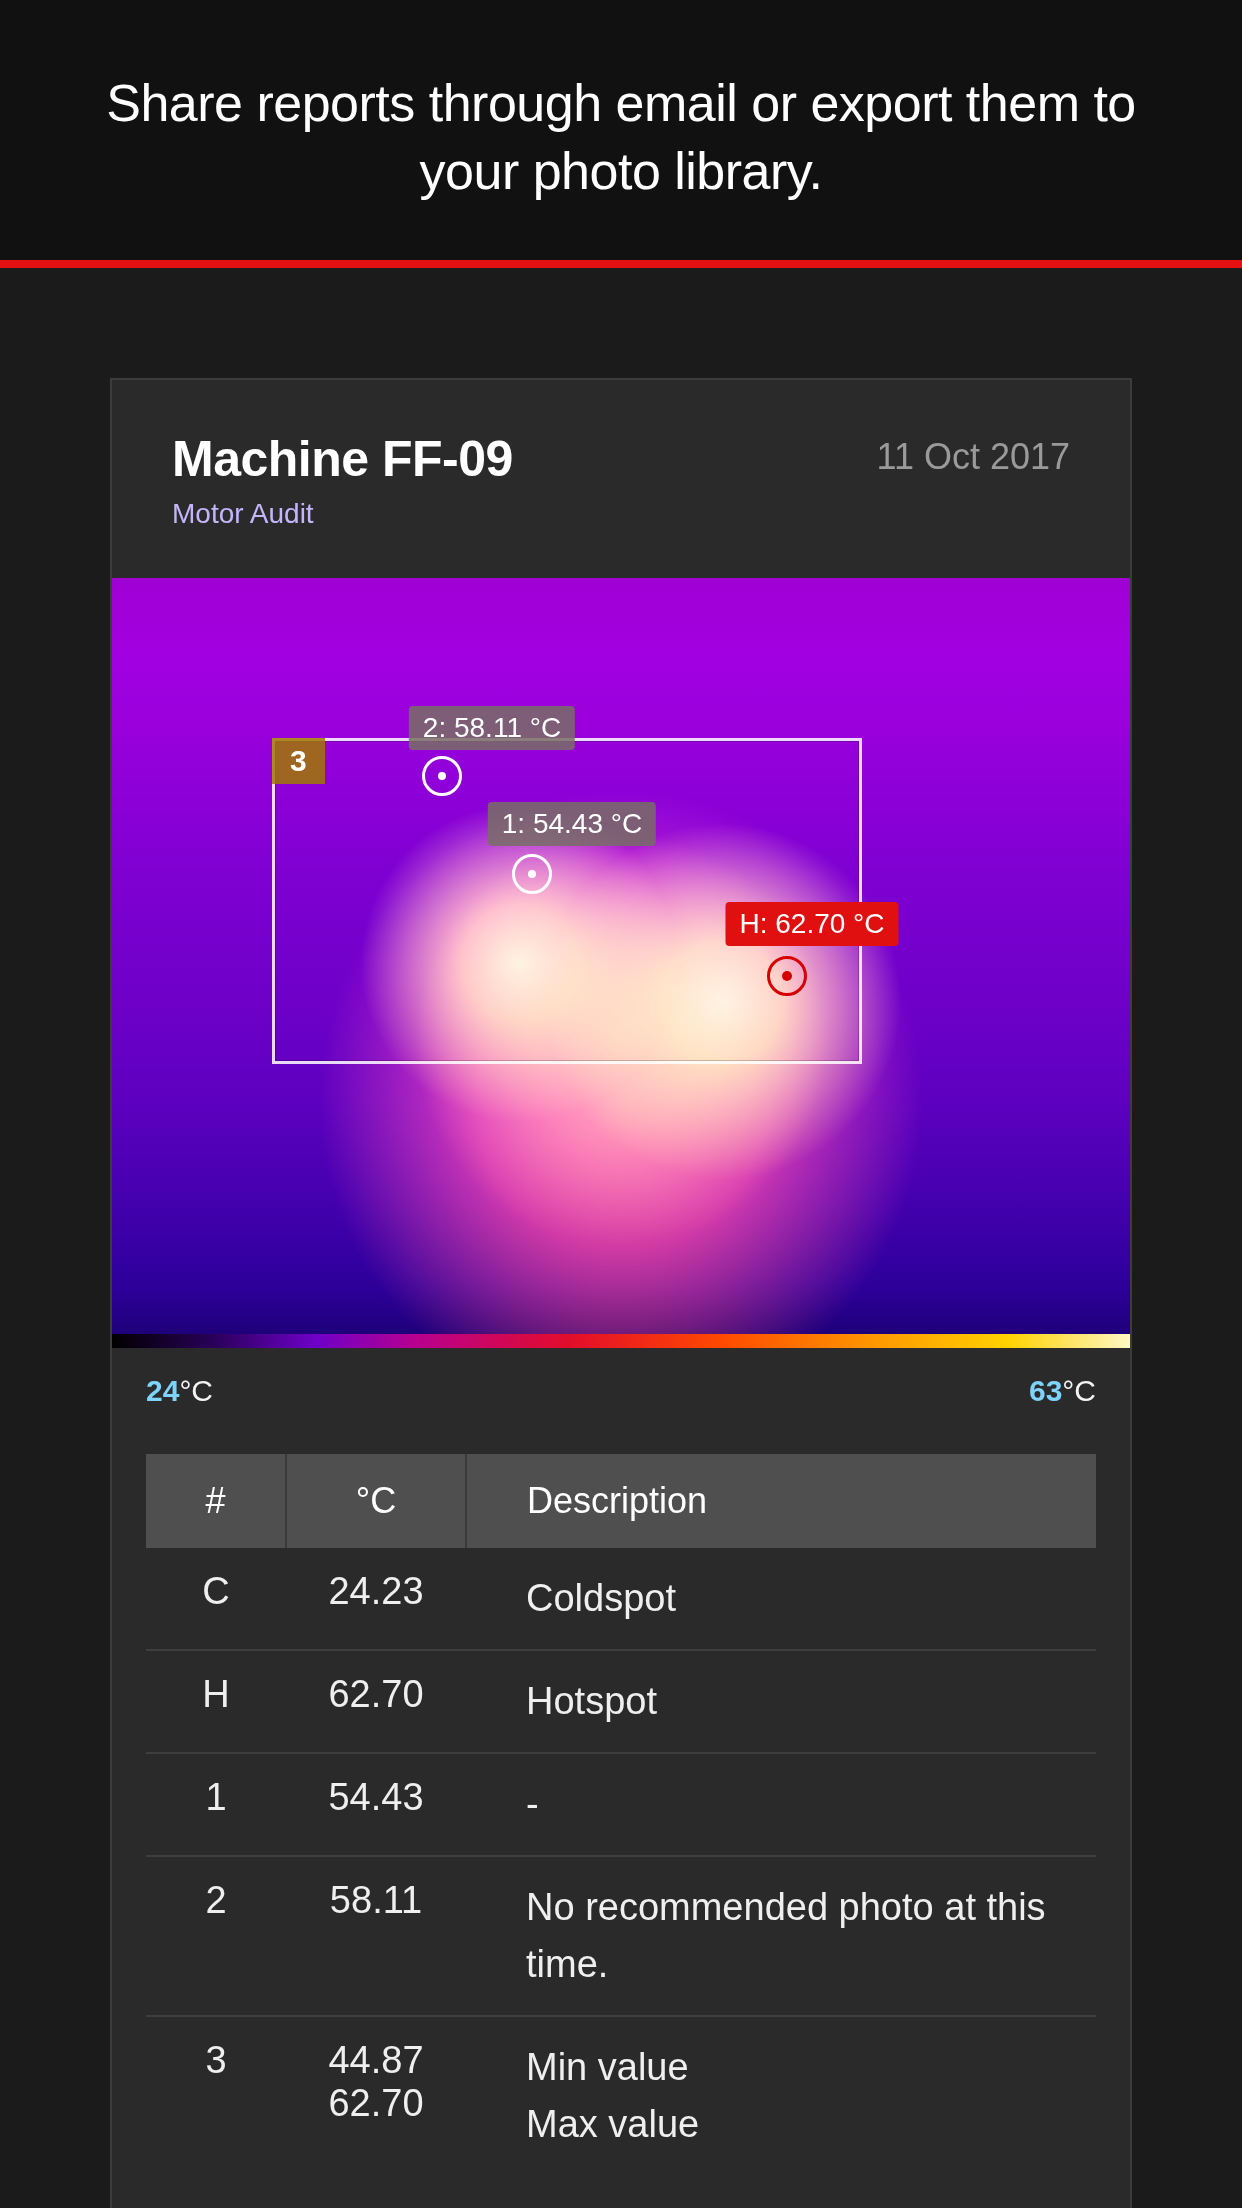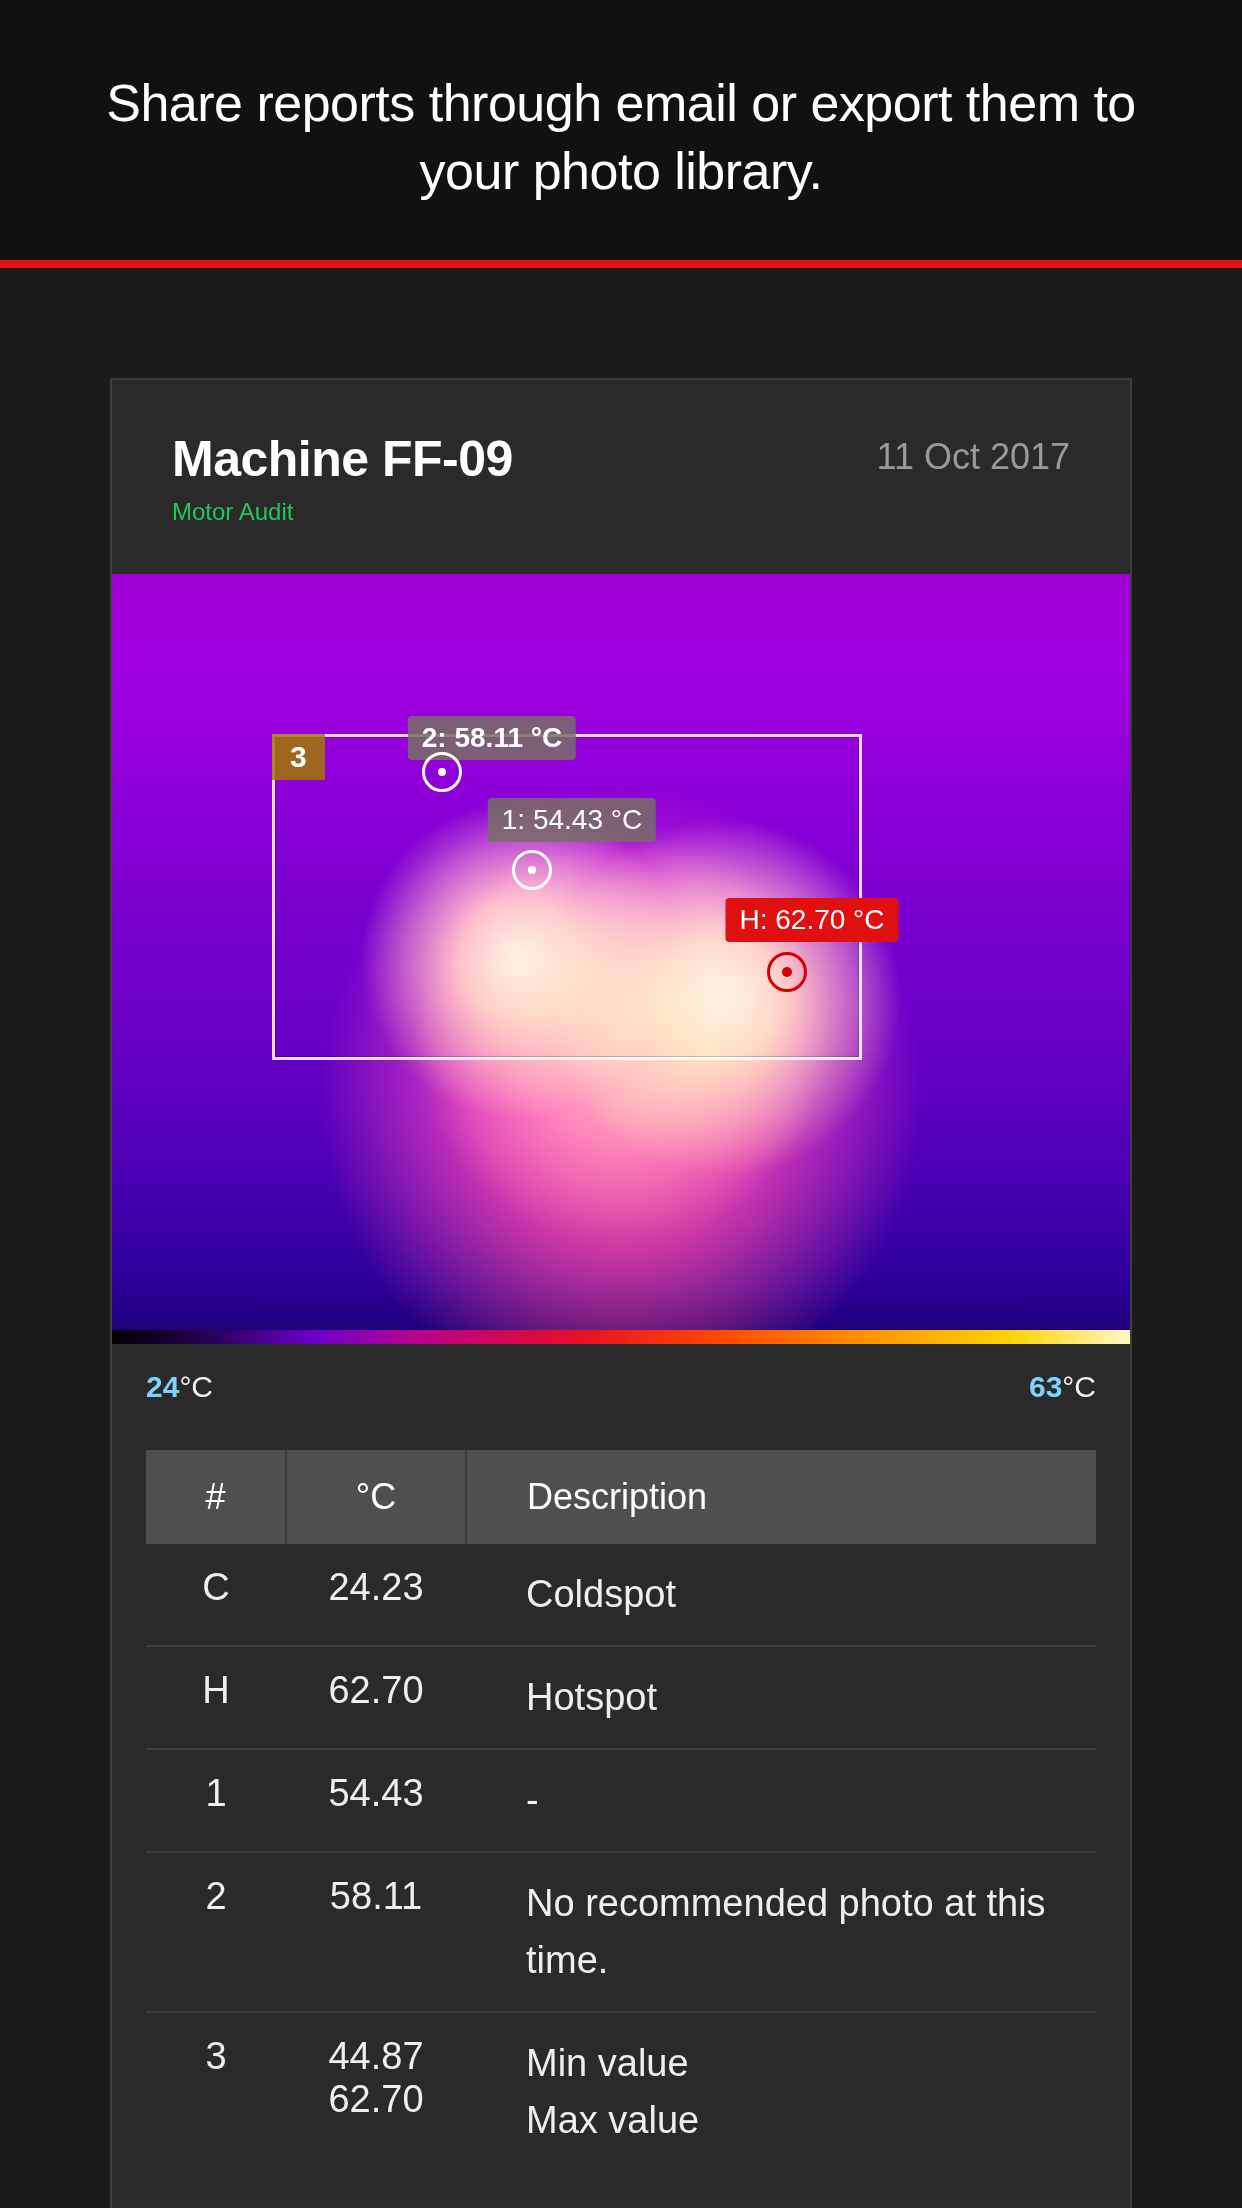--- a/index.html
+++ b/index.html
@@ -45,23 +45,23 @@
     align-items: flex-start;
     border-radius: 29px;
   }
   .card-header .left .title {
     font-size: 50px;
     font-weight: 700;
     letter-spacing: -0.5px;
     color: #fff;
   }
   .card-header .left .subtitle {
-    font-size: 24px;
-    font-weight: 400;
-    color: #22c55e;
+    font-size: 28px;
+    font-weight: 400;
+    color: #c4b5fd;
     margin-top: 10px;
   }
   .card-header .date {
     font-size: 36px;
     font-weight: 400;
     color: #9a9a9a;
     padding-top: 6px;
   }
 
   .thermal {
@@ -197,21 +197,21 @@
         <div class="subtitle">Motor Audit</div>
       </div>
       <div class="date">11 Oct 2017</div>
     </div>
 
     <div class="thermal">
       <div class="roi-box" style="left:160px; top:160px; width:590px; height:326px;">
         <div class="box-tag">3</div>
       </div>
 
-      <div class="callout" style="left:380px; top:164px;font-weight:bold;">2: 58.11 °C</div>
+      <div class="callout" style="left:380px; top:150px;">2: 58.11 °C</div>
       <div class="marker" style="left:330px; top:198px;">
           <span class="dot"></span>
         </div>
 
       <div class="callout" style="left:460px; top:246px;">1: 54.43 °C</div>
       <div class="marker" style="left:420px; top:296px;">
           <span class="dot"></span>
         </div>
 
       <div class="callout red" style="left:700px; top:346px;">H: 62.70 °C</div>

